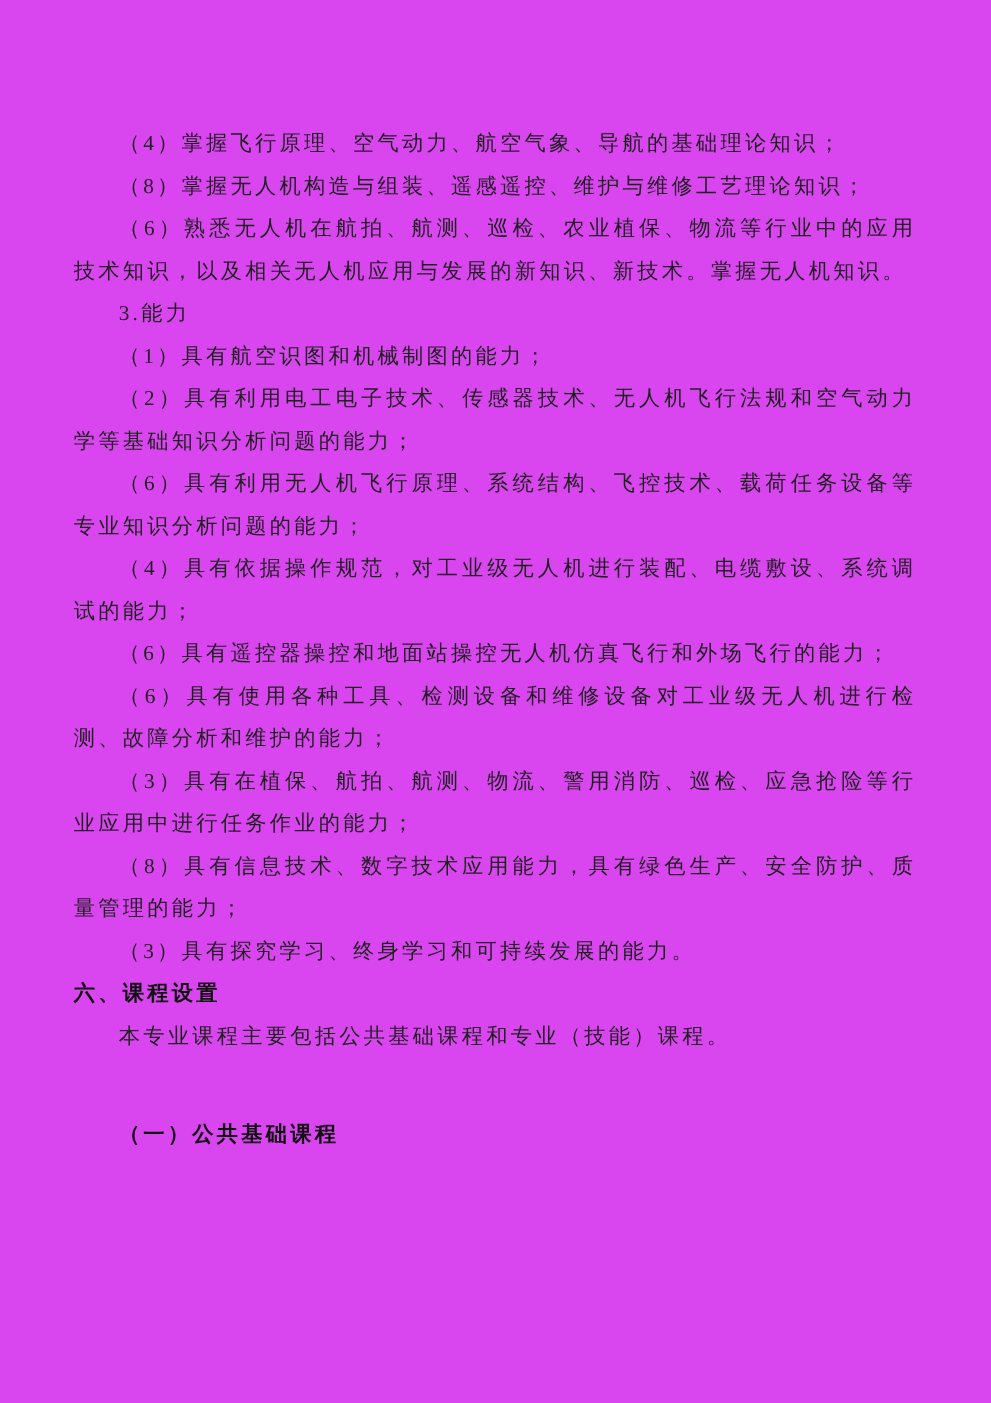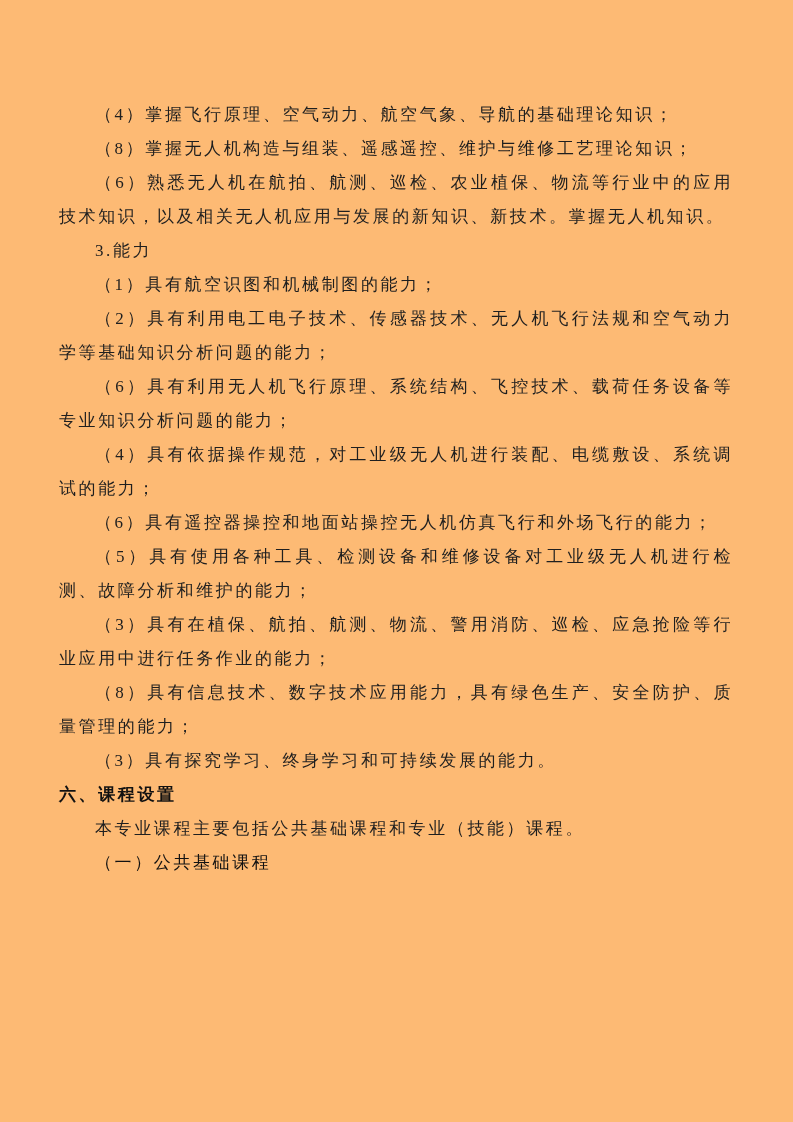--- a/index.html
+++ b/index.html
@@ -4,21 +4,21 @@
 <style>
   html, body {
     margin: 0;
     padding: 0;
     background: #ffffff;
   }
   .page {
     position: relative;
     width: 793px;
     height: 1122px;
-    background: #fdba74;
+    background: #d946ef;
     overflow: hidden;
     font-family: "Liberation Serif", "DejaVu Serif", serif;
   }
   .content {
     position: absolute;
     left: 59px;
     top: 98px;
     width: 674px;
   }
   .para {
@@ -32,39 +32,40 @@
     text-justify: inter-character;
     text-indent: 36px;
     font-weight: normal;
   }
   .heading1 {
     font-weight: bold;
     text-indent: 0;
     color: #111111;
   }
   .heading2 {
-    font-weight: normal;
+    font-weight: bold;
     color: #111111;
+    margin-top: 45px;
   }
 </style>
 </head>
 <body>
 
 <div class="page">
   <div class="content">
     <p class="para">（4）掌握飞行原理、空气动力、航空气象、导航的基础理论知识；</p>
     <p class="para">（8）掌握无人机构造与组装、遥感遥控、维护与维修工艺理论知识；</p>
     <p class="para">（6）熟悉无人机在航拍、航测、巡检、农业植保、物流等行业中的应用技术知识，以及相关无人机应用与发展的新知识、新技术。掌握无人机知识。</p>
     <p class="para">3.能力</p>
     <p class="para">（1）具有航空识图和机械制图的能力；</p>
     <p class="para">（2）具有利用电工电子技术、传感器技术、无人机飞行法规和空气动力学等基础知识分析问题的能力；</p>
     <p class="para">（6）具有利用无人机飞行原理、系统结构、飞控技术、载荷任务设备等专业知识分析问题的能力；</p>
     <p class="para">（4）具有依据操作规范，对工业级无人机进行装配、电缆敷设、系统调试的能力；</p>
     <p class="para">（6）具有遥控器操控和地面站操控无人机仿真飞行和外场飞行的能力；</p>
-    <p class="para">（5）具有使用各种工具、检测设备和维修设备对工业级无人机进行检测、故障分析和维护的能力；</p>
+    <p class="para">（6）具有使用各种工具、检测设备和维修设备对工业级无人机进行检测、故障分析和维护的能力；</p>
     <p class="para">（3）具有在植保、航拍、航测、物流、警用消防、巡检、应急抢险等行业应用中进行任务作业的能力；</p>
     <p class="para">（8）具有信息技术、数字技术应用能力，具有绿色生产、安全防护、质量管理的能力；</p>
     <p class="para">（3）具有探究学习、终身学习和可持续发展的能力。</p>
     <p class="para heading1">六、课程设置</p>
     <p class="para">本专业课程主要包括公共基础课程和专业（技能）课程。</p>
     <p class="para heading2">（一）公共基础课程</p>
   </div>
 </div>
 
 </body></html>

